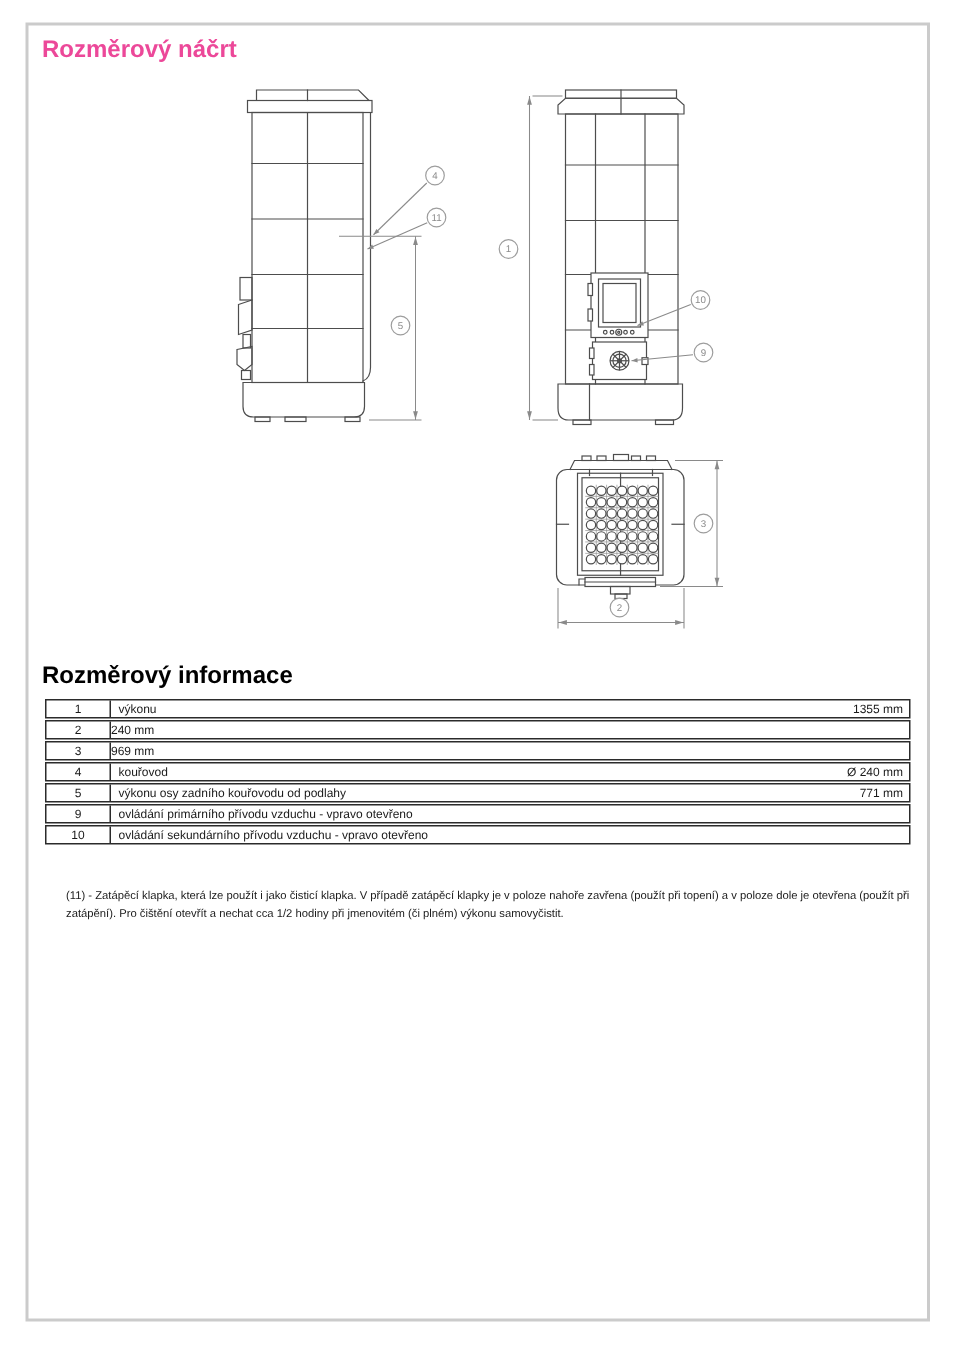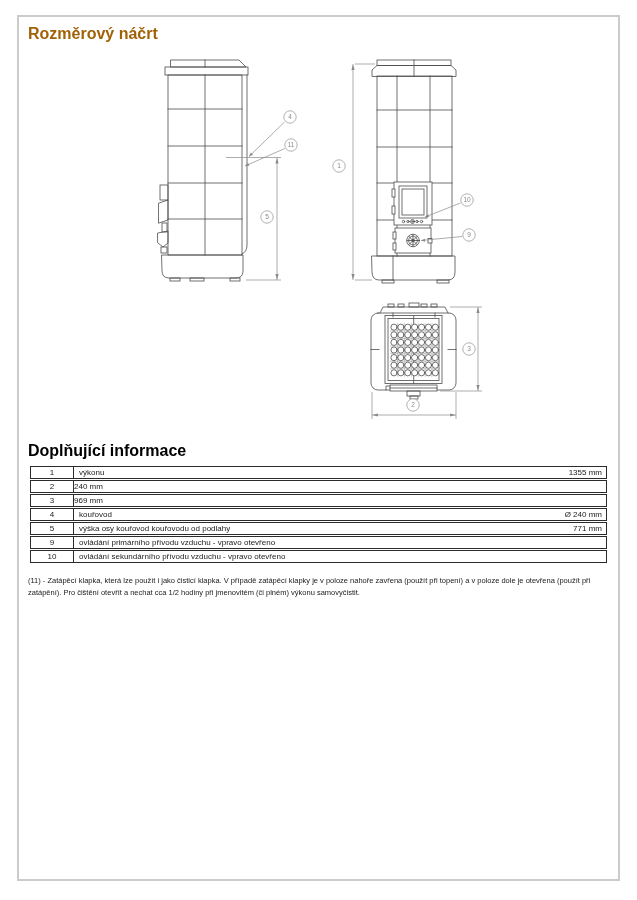--- a/index.html
+++ b/index.html
@@ -7,21 +7,21 @@
     width:637px;height:900px;background:#fff;position:relative;
     font-family:"Liberation Sans","DejaVu Sans",sans-serif;color:#111;
     overflow:hidden;
   }
   .page-border{
     position:absolute;left:17px;top:15px;width:599px;height:862px;
     border:2px solid var(--page-border,#cbcbcb);
   }
   h1.doc-title{
     position:absolute;left:28px;top:25px;margin:0;
-    font-size:16px;font-weight:bold;color:#a16207;
+    font-size:16px;font-weight:bold;color:#ec4899;
   }
   h2.section-title{
     position:absolute;left:28px;top:442px;margin:0;
     font-size:16px;font-weight:bold;color:#000;
   }
   #diagram{position:absolute;left:0;top:0;width:637px;height:440px;}
   #diagram .draw{stroke:var(--line,#4d4d4d);fill:none;stroke-width:0.8;stroke-linecap:square;}
   #diagram .white{fill:#fff;}
   #diagram .lite{stroke:#8a8a8a;stroke-width:0.45;fill:none;}
   #diagram .dim{stroke:var(--dim,#8a8a8a);stroke-width:0.7;fill:none;}
@@ -33,21 +33,21 @@
   }
   .info-table{position:absolute;left:30px;top:466px;width:577px;}
   .trow{
     display:flex;align-items:stretch;border:1px solid var(--table-border,#2b2b2b);
     margin-bottom:1px;height:11px;font-size:8px;color:#1a1a1a;background:#fff;
   }
   .tnum{width:42px;text-align:center;line-height:11px;border-right:1px solid var(--table-border,#2b2b2b);}
   .tlabel{flex:1;padding-left:5px;line-height:11px;white-space:nowrap;overflow:hidden;}
   .tvalue{padding-right:4px;line-height:11px;white-space:nowrap;}
   p.footnote{
-    position:absolute;left:28px;top:575px;width:585px;margin:0;
+    position:absolute;left:28px;top:575px;width:585px;margin:16px;
     font-size:7.5px;line-height:11.5px;color:#1a1a1a;
   }
 </style>
 </head>
 <body>
 
 <div class="page-border"></div>
 
 <h1 class="doc-title">Rozměrový náčrt</h1>
 
@@ -292,21 +292,21 @@
   <g class="badge">
     <circle cx="469" cy="349" r="6.2"></circle>
       <text x="469" y="351.3">3</text>
   </g>
   <g class="badge">
     <circle cx="413" cy="405" r="6.2"></circle>
       <text x="413" y="407.3">2</text>
   </g>
 </svg>
 
-<h2 class="section-title">Doplňující informace</h2>
+<h2 class="section-title">Rozměrový informace</h2>
 
 <div class="info-table">
     <div class="trow">
       <div class="tnum">1</div>
       <div class="tlabel">výkonu</div>
       <div class="tvalue">1355 mm</div>
     </div>
     <div class="trow">
       <div class="tnum">2</div>
       <div class="tvalue">240 mm</div>
@@ -315,21 +315,21 @@
       <div class="tnum">3</div>
       <div class="tvalue">969 mm</div>
     </div>
     <div class="trow">
       <div class="tnum">4</div>
       <div class="tlabel">kouřovod</div>
       <div class="tvalue">Ø 240 mm</div>
     </div>
     <div class="trow">
       <div class="tnum">5</div>
-      <div class="tlabel">výška osy kouřovod kouřovodu od podlahy</div>
+      <div class="tlabel">výkonu osy zadního kouřovodu od podlahy</div>
       <div class="tvalue">771 mm</div>
     </div>
     <div class="trow">
       <div class="tnum">9</div>
       <div class="tlabel">ovládání primárního přívodu vzduchu - vpravo otevřeno</div>
       <div class="tvalue"></div>
     </div>
     <div class="trow">
       <div class="tnum">10</div>
       <div class="tlabel">ovládání sekundárního přívodu vzduchu - vpravo otevřeno</div>

